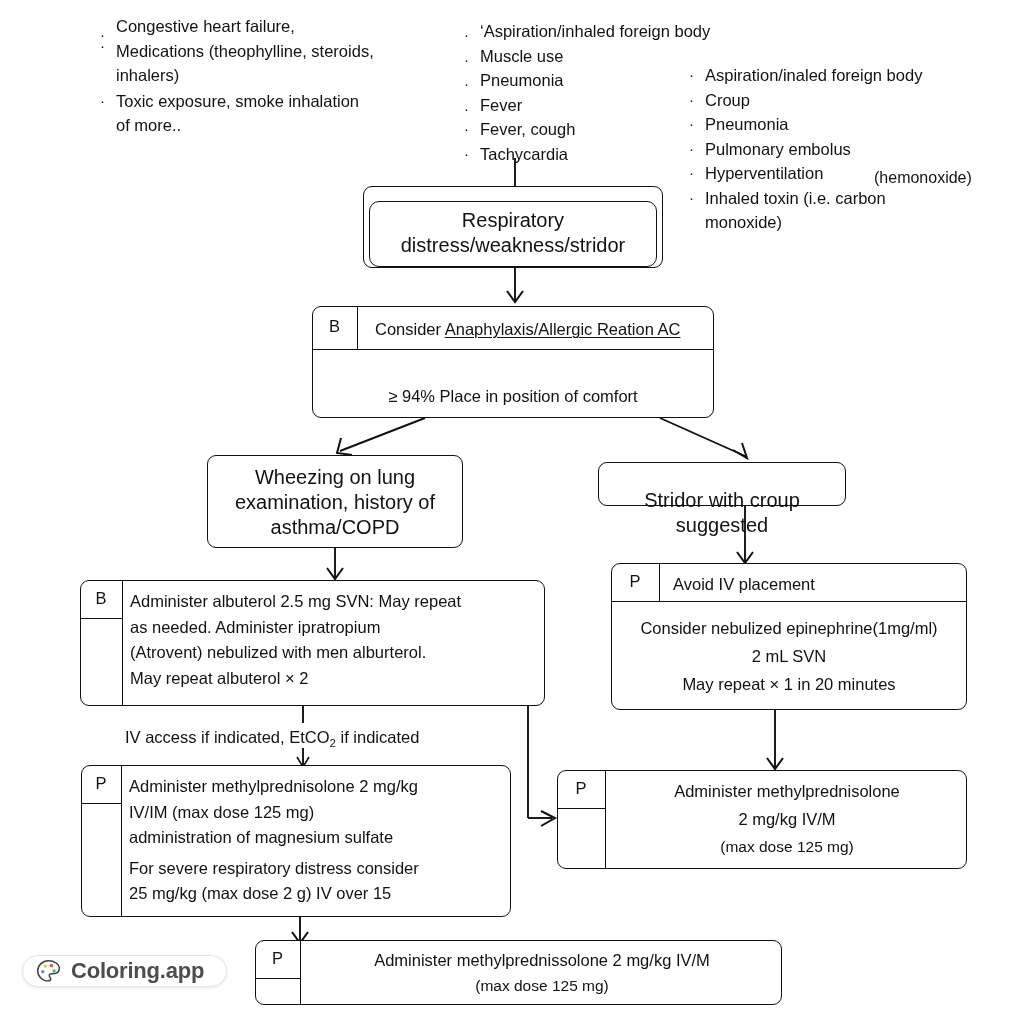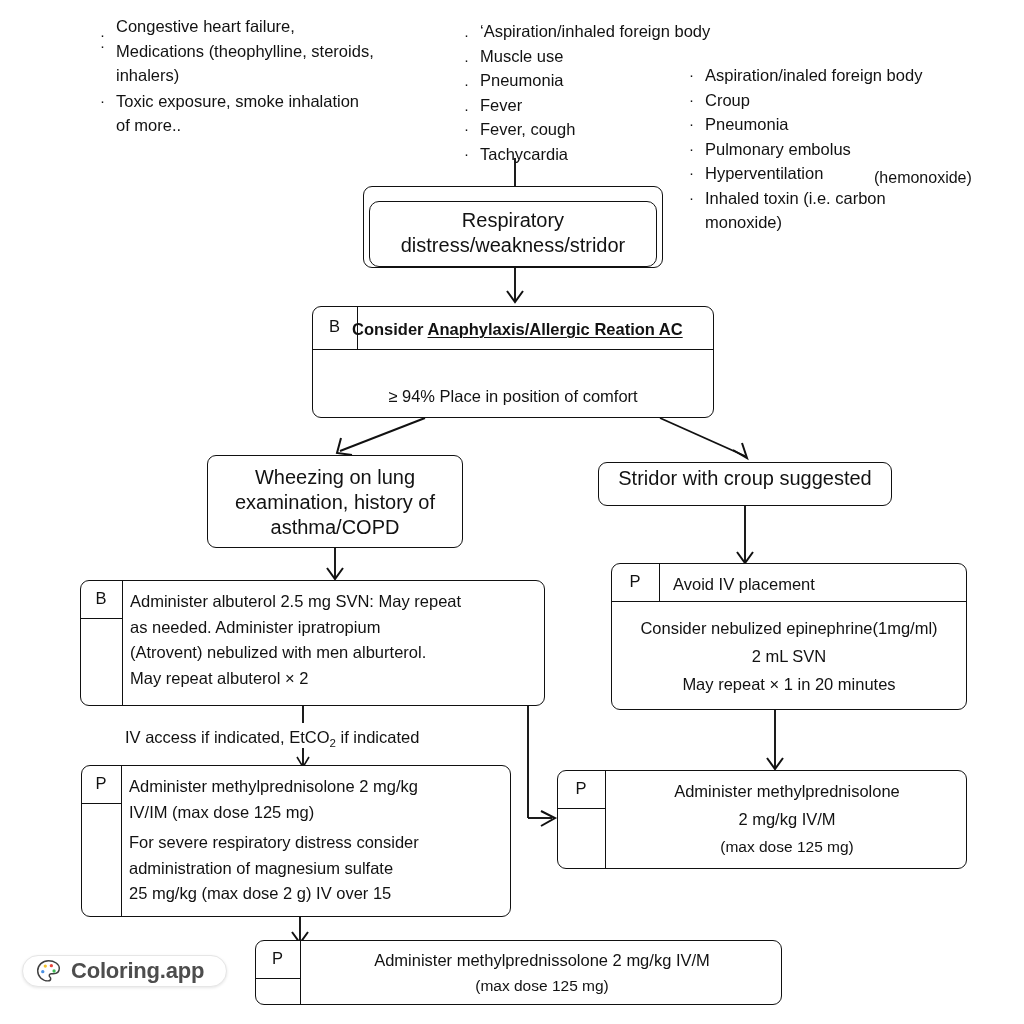--- a/index.html
+++ b/index.html
@@ -267,33 +267,33 @@
   <div class="inner-box" style="left:369px; top:201px; width:288px; height:66px; border-radius:10px;">
     <div class="box-txt center" style="margin-top:6px;">Respiratory</div>
     <div class="box-txt center">distress/weakness/stridor</div>
   </div>
 
   <div class="tagbox" style="left:312px; top:306px; width:402px; height:112px;">
     <div class="outline"></div>
     <div class="vrule" style="left:45px; top:0; height:43px;"></div>
     <div class="hrule" style="top:43px;"></div>
     <div class="letter" style="left:0; top:11px; width:45px;">B</div>
-    <div class="body clip" style="left:40px; top:11px; right:2px;font-weight:bold;">
+    <div class="body clip" style="left:63px; top:11px; right:2px;">
       <span>Consider </span><span class="u">Anaphylaxis/Allergic Reation AC</span>
     </div>
     <div class="body center" style="left:6px; right:6px; top:78px;">≥ 94% Place in position of comfort</div>
   </div>
 
   <div class="box" style="left:207px; top:455px; width:256px; height:93px; padding-top:9px;">
     <div class="box-txt center">Wheezing on lung</div>
     <div class="box-txt center">examination, history of</div>
     <div class="box-txt center">asthma/COPD</div>
   </div>
 
-  <div class="box" style="left:598px; top:462px; width:294px; height:44px; padding-top:3px;">
+  <div class="box" style="left:598px; top:462px; width:248px; height:44px; padding-top:25px;">
     <div class="box-txt center">Stridor with croup suggested</div>
   </div>
 
   <div class="tagbox" style="left:80px; top:580px; width:465px; height:126px;">
     <div class="outline"></div>
     <div class="vrule" style="left:42px; top:0; bottom:0;"></div>
     <div class="hrule" style="top:38px; left:0; width:42px;"></div>
     <div class="letter" style="left:0; top:9px; width:42px;">B</div>
     <div class="body" style="left:50px; top:9px; right:6px;">
       <div>Administer albuterol 2.5 mg SVN: May repeat</div>
@@ -319,22 +319,22 @@
   </div>
 
   <div class="tagbox" style="left:81px; top:765px; width:430px; height:152px;">
     <div class="outline"></div>
     <div class="vrule" style="left:40px; top:0; bottom:0;"></div>
     <div class="hrule" style="top:38px; left:0; width:40px;"></div>
     <div class="letter" style="left:0; top:9px; width:40px;">P</div>
     <div class="body" style="left:48px; top:9px; right:6px;">
       <div>Administer methylprednisolone 2 mg/kg</div>
       <div>IV/IM (max dose 125 mg)</div>
+      <div>administration of magnesium sulfate</div>
       <div style="margin-top:5px;">For severe respiratory distress consider</div>
-      <div>administration of magnesium sulfate</div>
       <div>25 mg/kg (max dose 2 g) IV over 15</div>
     </div>
   </div>
 
   <div class="tagbox" style="left:557px; top:770px; width:410px; height:99px;">
     <div class="outline"></div>
     <div class="vrule" style="left:48px; top:0; bottom:0;"></div>
     <div class="hrule" style="top:38px; left:0; width:48px;"></div>
     <div class="letter" style="left:0; top:9px; width:48px;">P</div>
     <div class="body center" style="left:56px; right:6px; top:9px;">Administer methylprednisolone</div>

